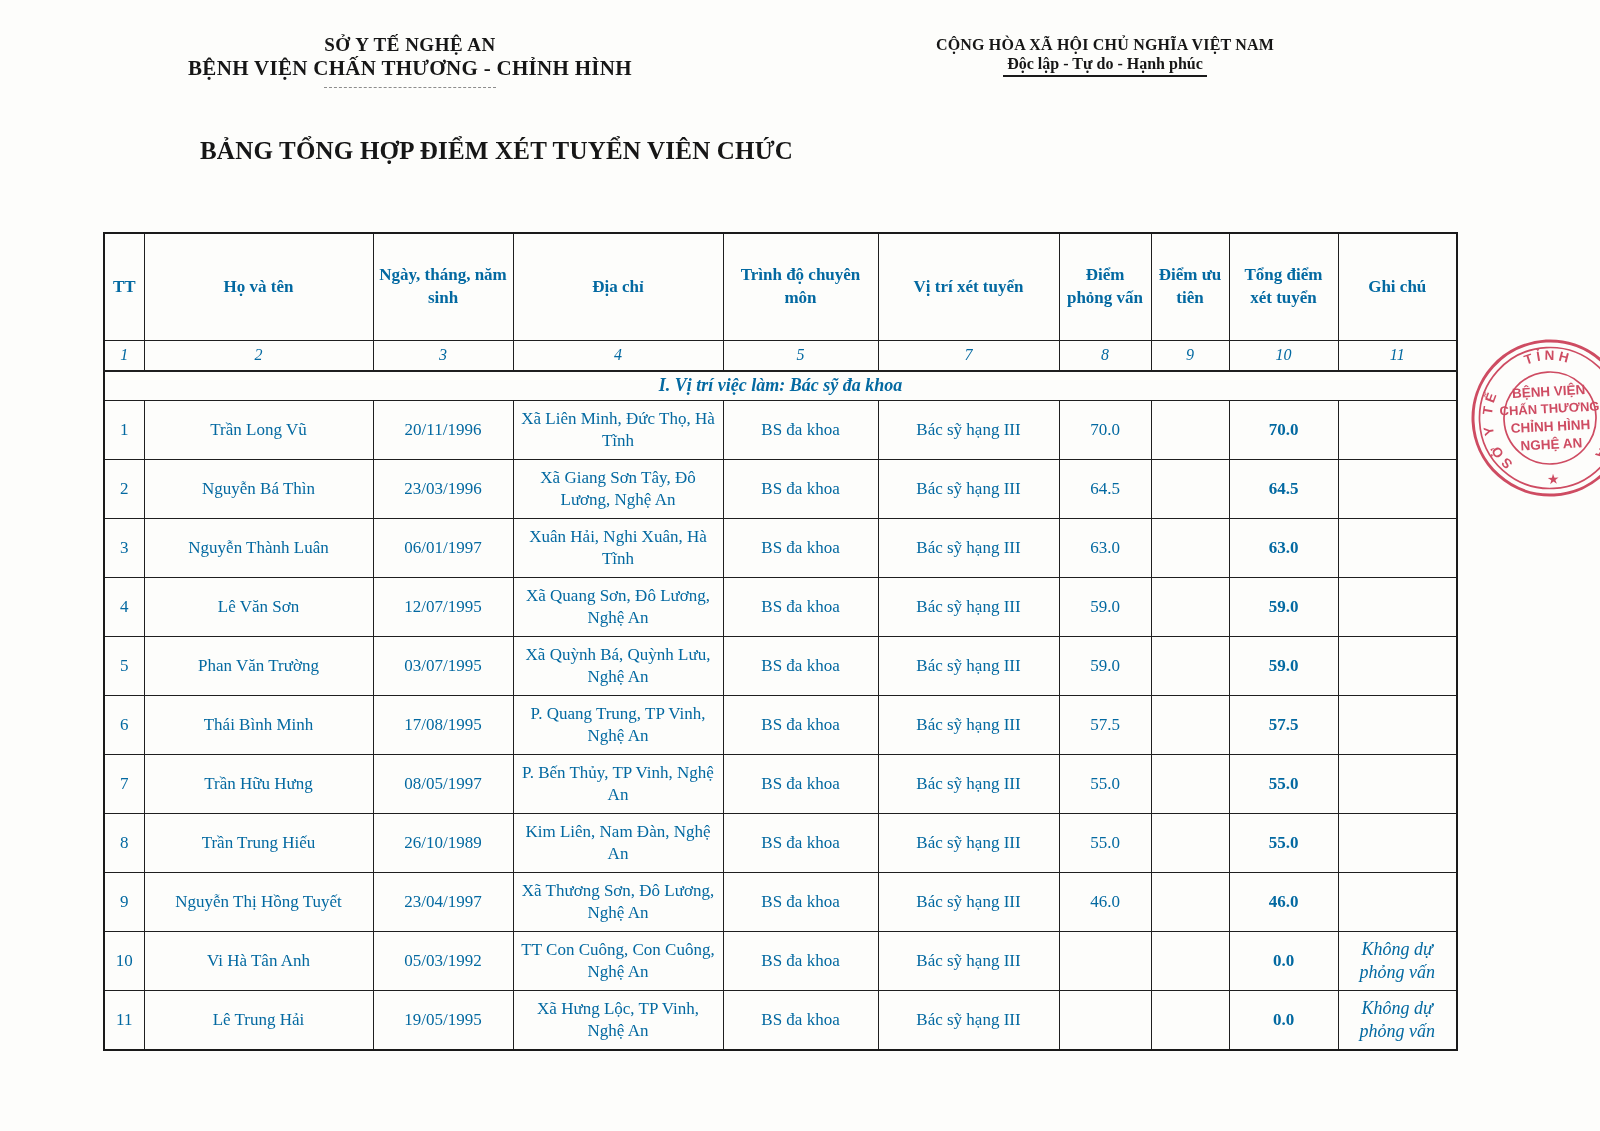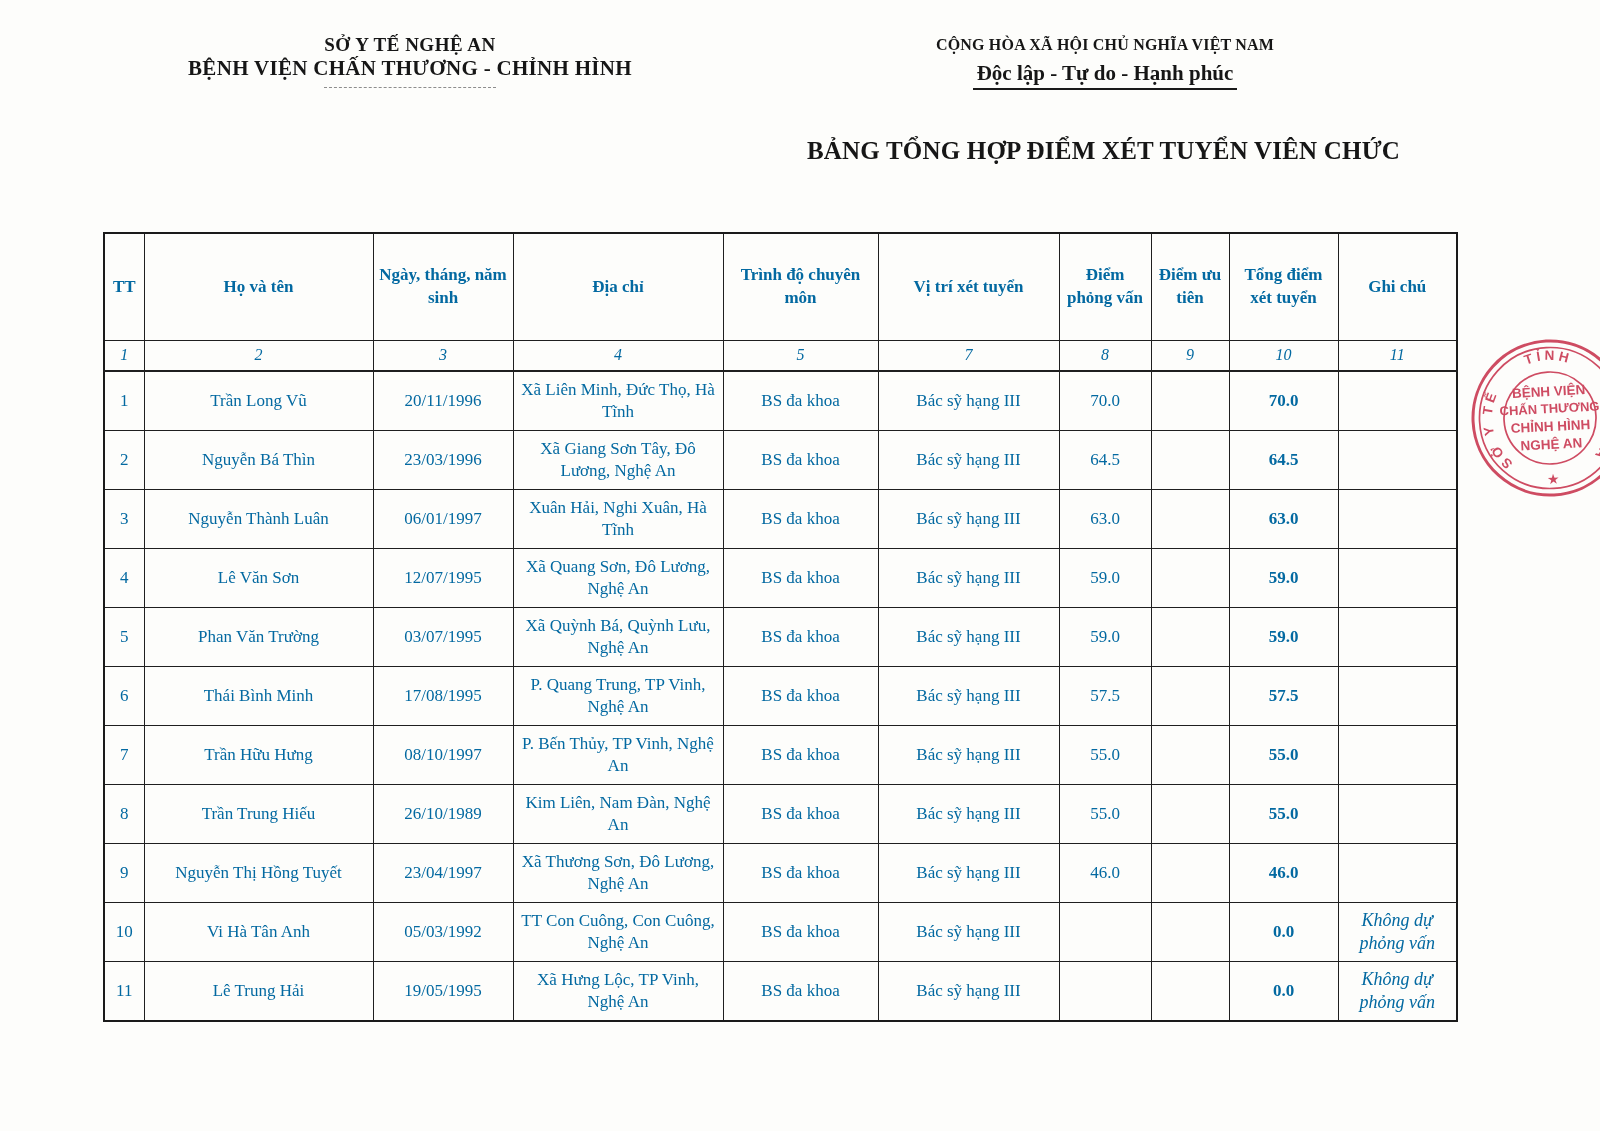--- a/index.html
+++ b/index.html
@@ -9,23 +9,23 @@
     font-family:"Liberation Serif","DejaVu Serif",serif;
     -webkit-font-smoothing:antialiased;
   }
   
   .hdr-left{position:absolute;left:130px;top:34px;width:560px;text-align:center;}
   .hdr-left .l1{font-size:19px;font-weight:bold;letter-spacing:.5px;}
   .hdr-left .l2{font-size:21px;font-weight:bold;letter-spacing:.3px;}
   .hdr-left .rule{width:172px;border-bottom:1px dashed #8d8d8d;margin:6px auto 0;}
   .hdr-right{position:absolute;left:820px;top:36px;width:570px;text-align:center;}
   .hdr-right .l1{font-size:16px;font-weight:bold;letter-spacing:.2px;}
-  .hdr-right .l2{font-size:21px;font-weight:bold;margin-top:7px;display:inline-block;
+  .hdr-right .l2{font-size:16px;font-weight:bold;margin-top:1px;display:inline-block;
                  border-bottom:2px solid #1a1a1a;padding:0 4px 2px;}
-  .title-blk{position:absolute;left:200px;top:132px;width:1200px;text-align:right;}
+  .title-blk{position:absolute;left:200px;top:132px;width:1200px;text-align:left;}
   .title-blk .t1{font-size:25px;font-weight:bold;line-height:37px;letter-spacing:.2px;}
   .title-blk .sub{font-size:20px;font-style:italic;margin-top:5px;}
   
   table.results{
     position:absolute;left:103px;top:232px;width:1353px;
     border-collapse:collapse;table-layout:fixed;
     font-size:17px;color:#0369a1;
   }
   table.results th,table.results td{
     border:1.6px solid #1f1f1f;text-align:center;vertical-align:middle;
@@ -98,20 +98,23 @@
         <td>4</td>
         <td>5</td>
         <td>7</td>
         <td>8</td>
         <td>9</td>
         <td>10</td>
         <td>11</td>
       </tr>
   </thead>
   <tbody>
+    <tr class="section-row">
+      <td colspan="10">I. Vị trí việc làm: Bác sỹ đa khoa</td>
+    </tr>
   <tr class="data-row">
         <td class="c-tt">1</td>
         <td class="c-name">Trần Long Vũ</td>
         <td class="c-dob">20/11/1996</td>
         <td class="c-addr">Xã Liên Minh, Đức Thọ, Hà Tĩnh</td>
         <td class="c-qual">BS đa khoa</td>
         <td class="c-pos">Bác sỹ hạng III</td>
         <td class="c-int">70.0</td>
         <td class="c-pri"></td>
         <td class="c-tot">70.0</td>
@@ -173,21 +176,21 @@
         <td class="c-qual">BS đa khoa</td>
         <td class="c-pos">Bác sỹ hạng III</td>
         <td class="c-int">57.5</td>
         <td class="c-pri"></td>
         <td class="c-tot">57.5</td>
         <td class="c-note"></td>
       </tr>
       <tr class="data-row">
         <td class="c-tt">7</td>
         <td class="c-name">Trần Hữu Hưng</td>
-        <td class="c-dob">08/10/1997</td>
+        <td class="c-dob">08/05/1997</td>
         <td class="c-addr">P. Bến Thủy, TP Vinh, Nghệ An</td>
         <td class="c-qual">BS đa khoa</td>
         <td class="c-pos">Bác sỹ hạng III</td>
         <td class="c-int">55.0</td>
         <td class="c-pri"></td>
         <td class="c-tot">55.0</td>
         <td class="c-note"></td>
       </tr>
       <tr class="data-row">
         <td class="c-tt">8</td>

